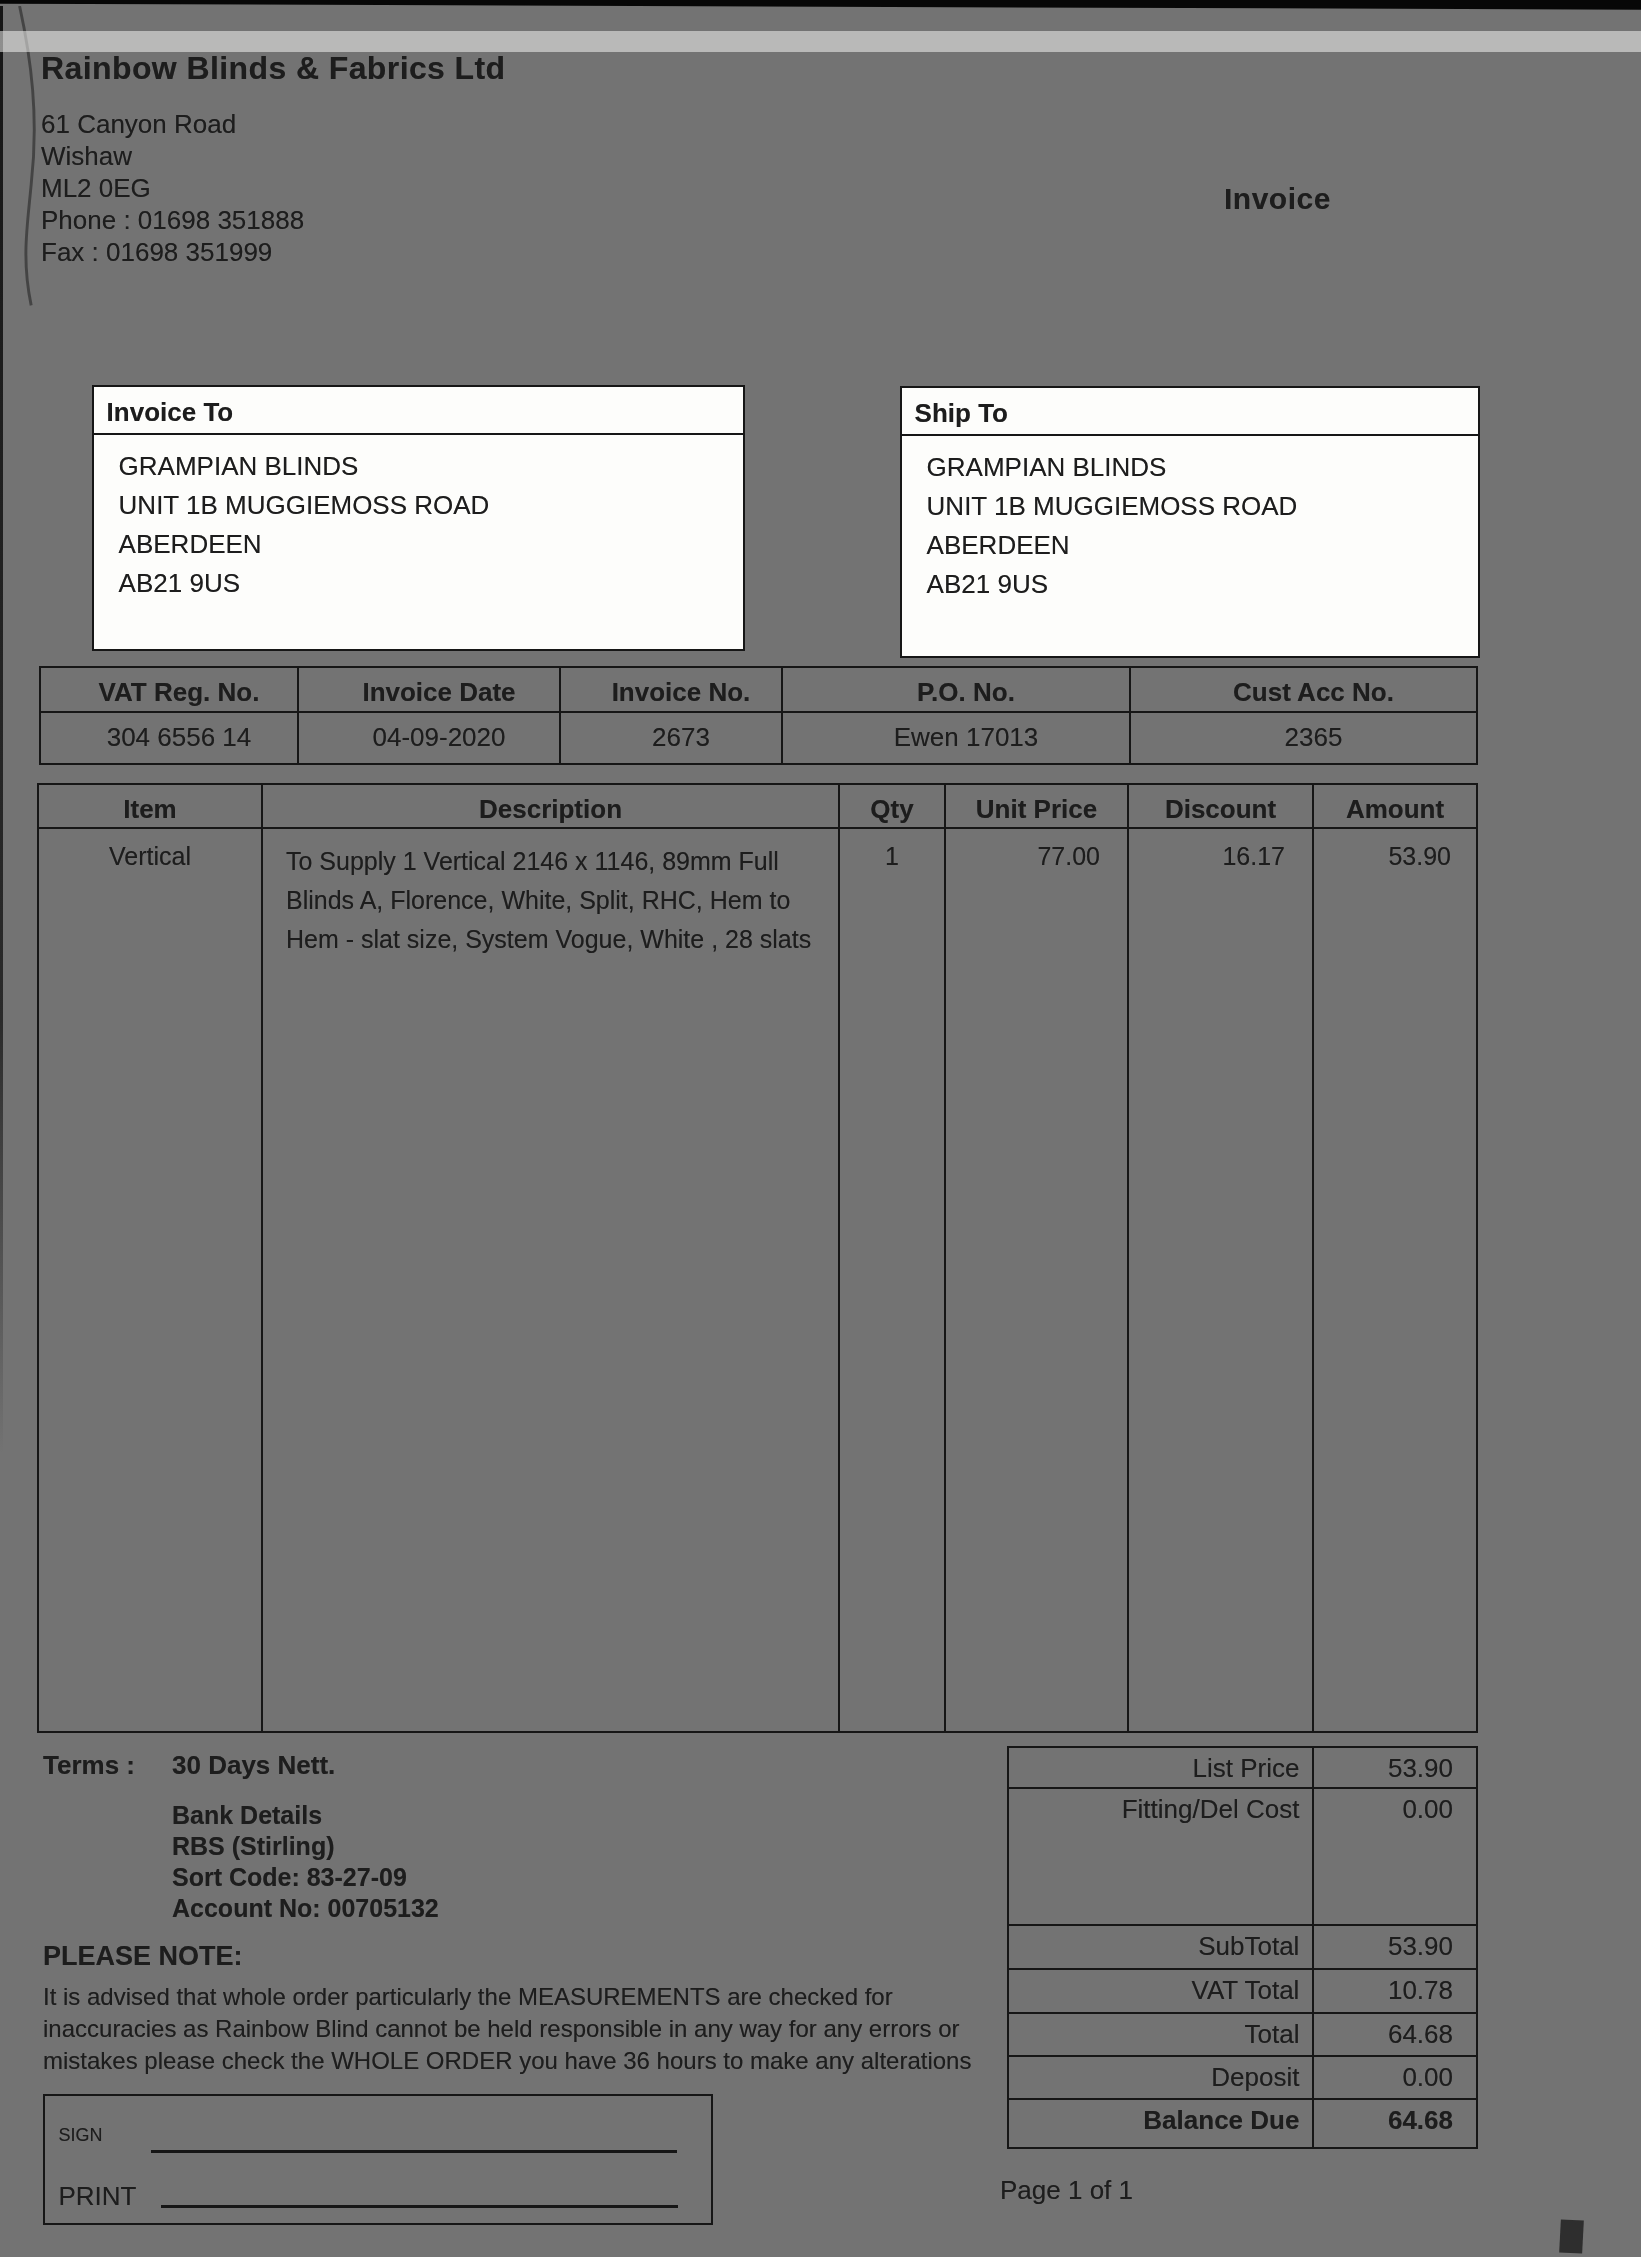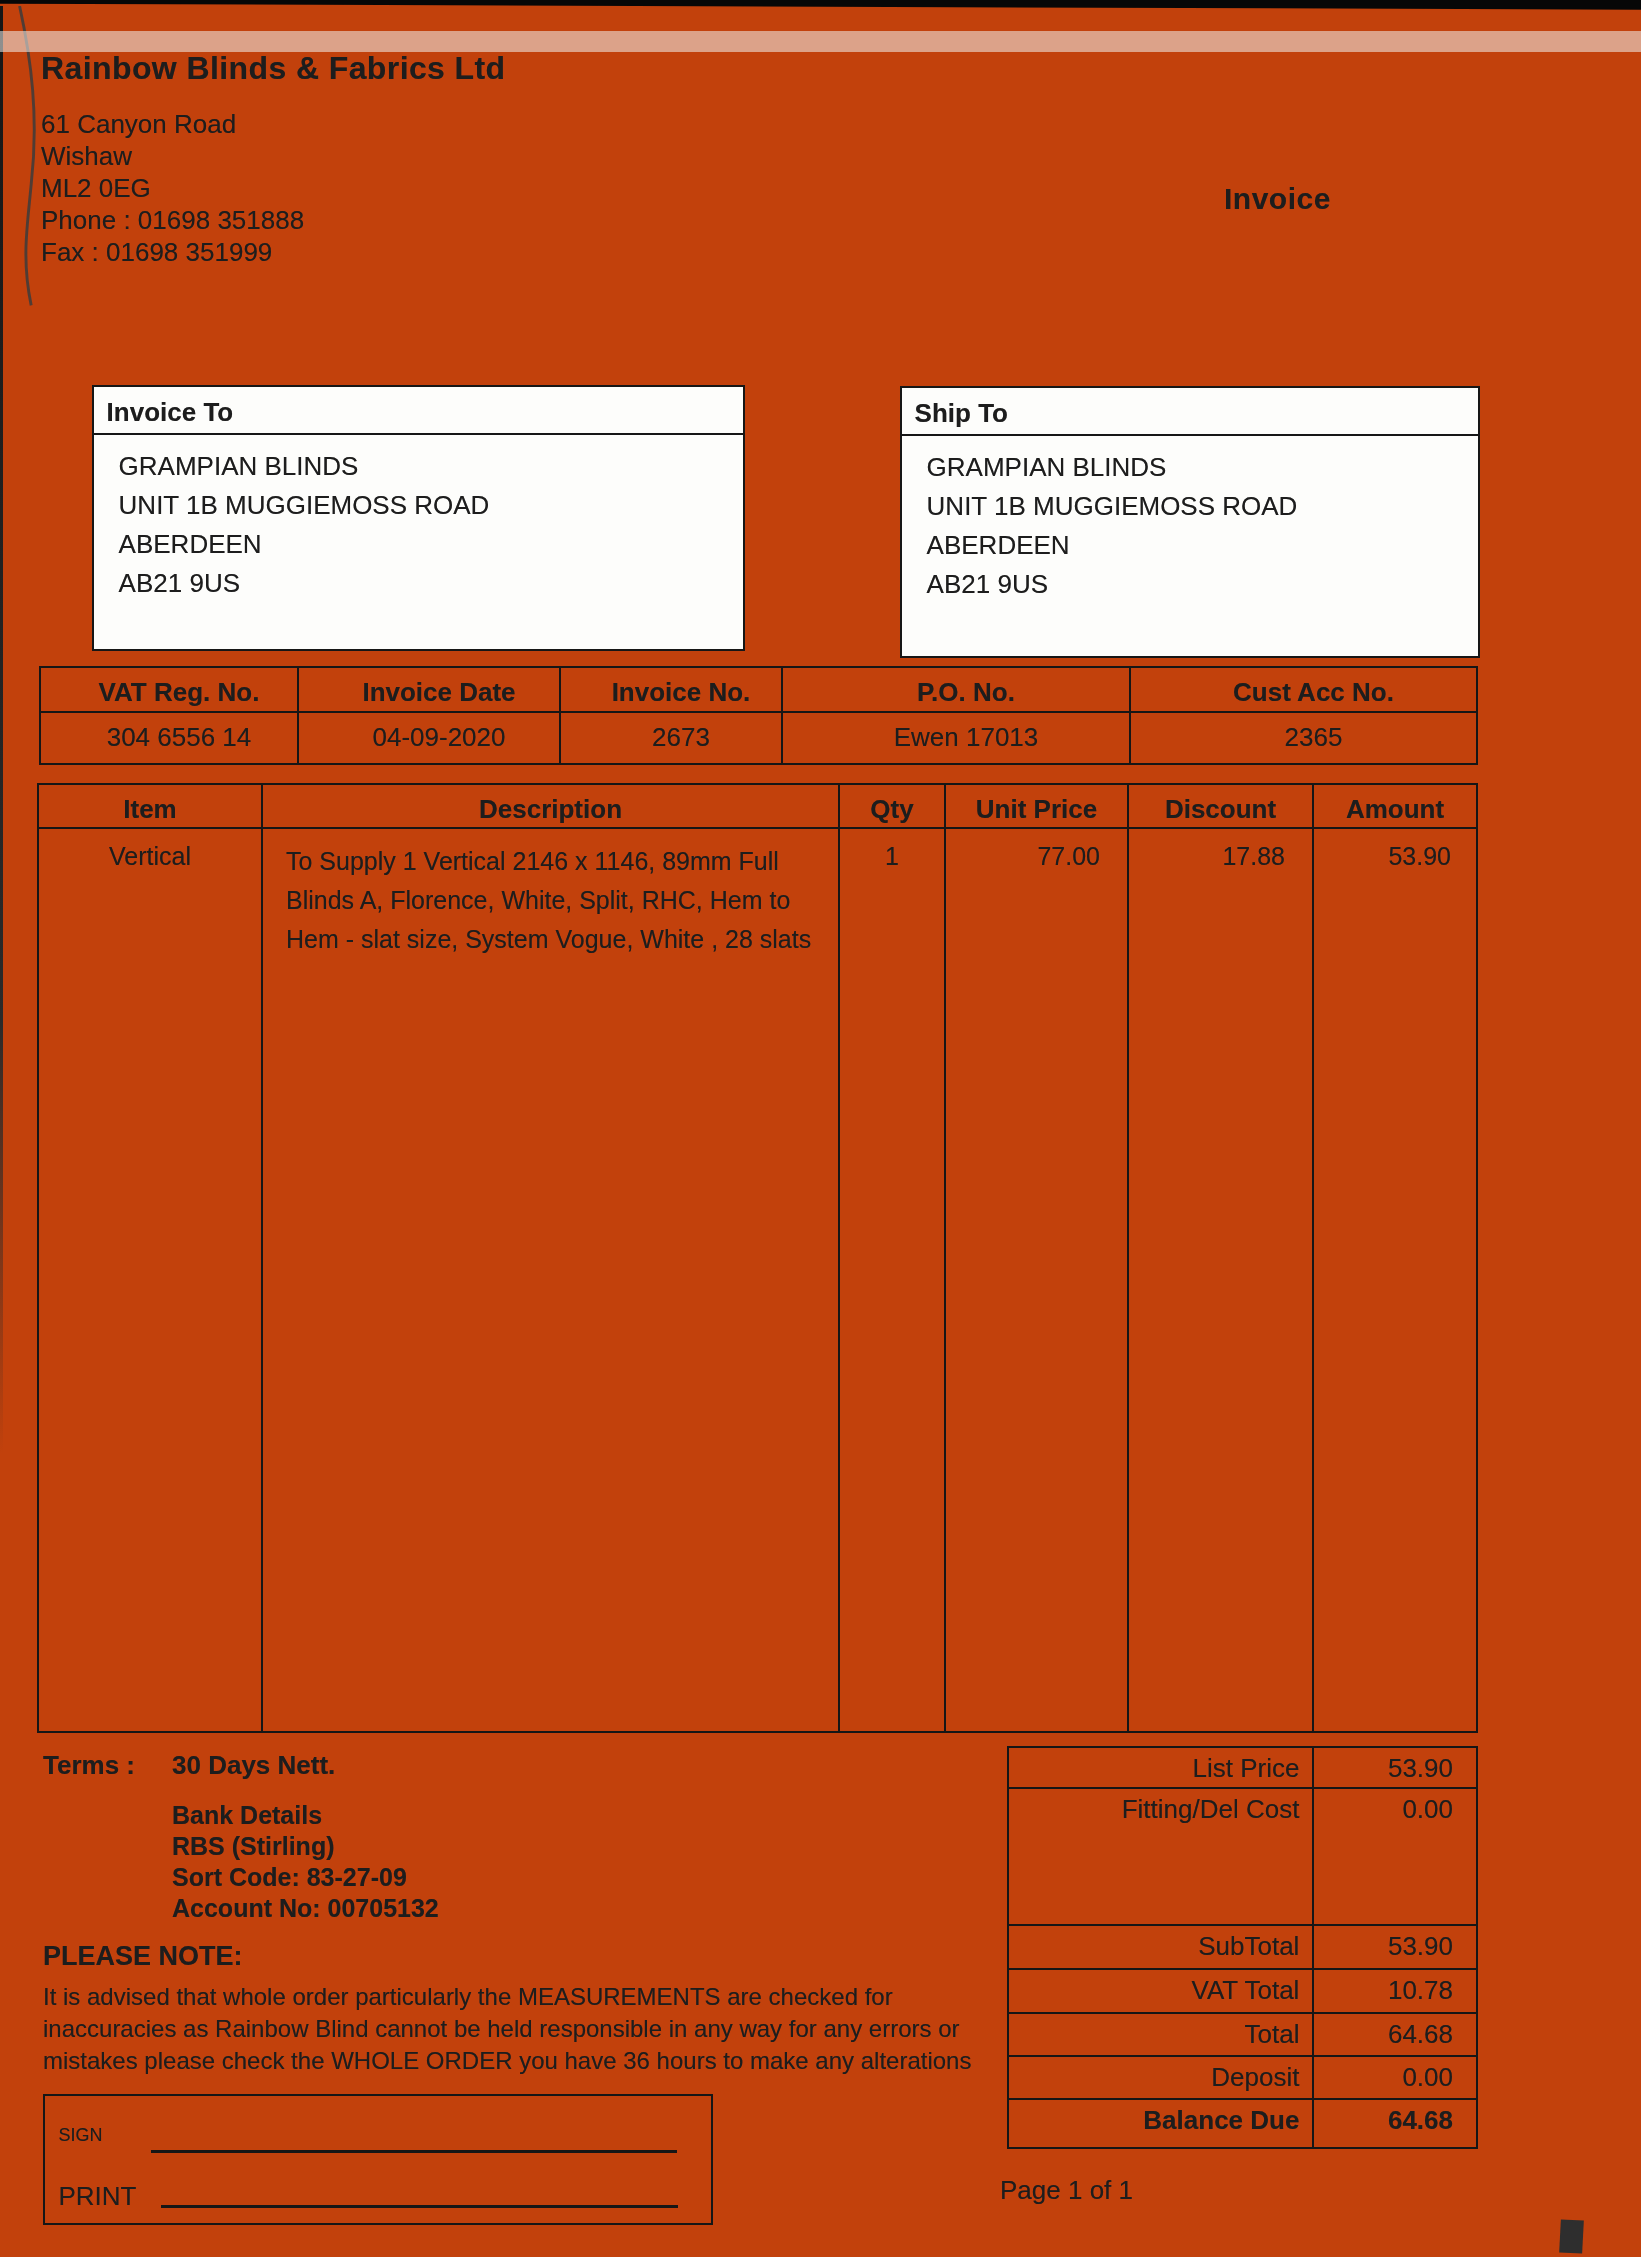--- a/index.html
+++ b/index.html
@@ -1,18 +1,18 @@
 <!DOCTYPE html>
 <html><head>
 <meta charset="utf-8">
 <style>
   html,body { margin:0; padding:0; background:#e8e8e6; }
   .page {
     position:relative; width:1641px; height:2257px;
-    background:#c2410c;
+    background:#737373;
     font-family:"Liberation Sans", sans-serif;
     color:#1d1d1d;
     overflow:hidden;
     text-shadow:0 0 0.6px rgba(40,40,40,.5);
   }
   
   .scan-topbar { position:absolute; left:0; top:0; width:100%; height:9.7px; background:#070707;
     clip-path:polygon(0 0,100% 0,100% 100%,0 38%); }
   .scan-leftline { position:absolute; left:0; top:5.8px; width:2.9px; height:1448px;
     background:linear-gradient(#161616 0%, #2a2a2a 70%, rgba(40,40,40,0) 100%); }
@@ -166,21 +166,21 @@
     <div class="icol ic-qty">
       <div class="icol-header">Qty</div>
       <div class="icol-body">1</div>
     </div>
     <div class="icol ic-unit">
       <div class="icol-header">Unit Price</div>
       <div class="icol-body">77.00</div>
     </div>
     <div class="icol ic-disc">
       <div class="icol-header">Discount</div>
-      <div class="icol-body">17.88</div>
+      <div class="icol-body">16.17</div>
     </div>
     <div class="icol ic-amt">
       <div class="icol-header">Amount</div>
       <div class="icol-body">53.90</div>
     </div>
   </div>
 
   <div class="totals">
     <div class="trow tr-listprice">
       <div class="tlabel">List Price</div>

